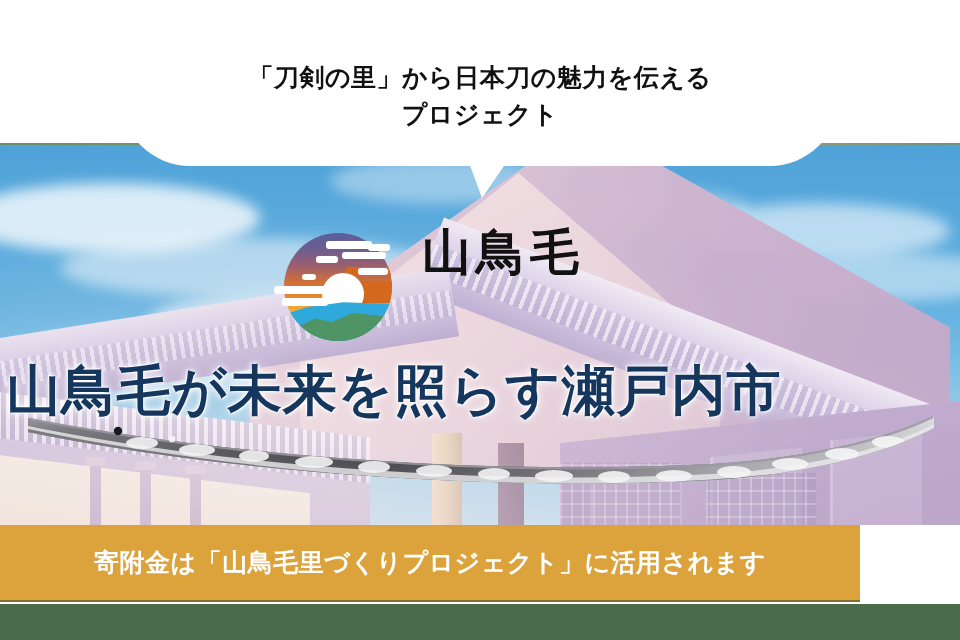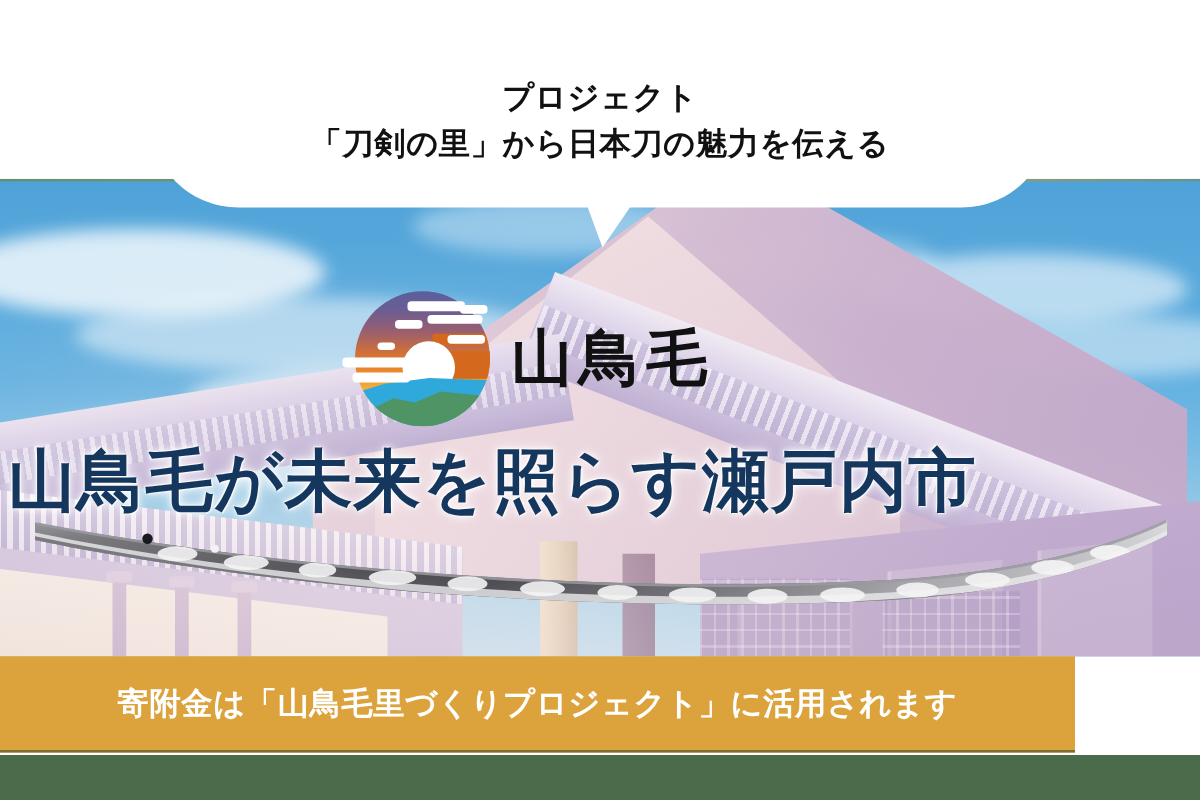--- a/index.html
+++ b/index.html
@@ -199,22 +199,22 @@
       linear-gradient(180deg, rgba(255,255,255,0) 55%, rgba(236,214,226,.25) 100%);
     pointer-events: none;
   }
 
   
   .logo-lockup {
     position: absolute;
     left: 272px;
     top: 228px;
     display: flex;
-    align-items: center;
-    gap: 13px;
+    align-items: flex-start;
+    gap: 26px;
   }
   .logo-emblem {
     position: relative;
     width: 124px;
     height: 118px;
     flex: none;
   }
   .emblem-circle {
     position: absolute;
     left: 12px; top: 5px;
@@ -293,21 +293,21 @@
     white-space: nowrap;
   }
 
   
   .headline {
     position: absolute;
     left: 0;
     top: 362px;
     width: 788px;
     text-align: center;
-    font-family: Liberation Mono, monospace;
+    font-family: Liberation Sans, sans-serif;
     font-size: 54px;
     font-weight: 700;
     color: #15365d;
     letter-spacing: 1px;
     line-height: 1.05;
     white-space: nowrap;
     text-shadow:
       0 0 5px rgba(255,255,255,.95),
       0 0 10px rgba(255,255,255,.9),
       1px 1px 0 rgba(255,255,255,.7),
@@ -530,22 +530,22 @@
   </svg>
 
   <div class="top-white"></div>
 
   <svg class="bubble-tail" viewBox="0 0 40 40">
     <polygon points="0,0 40,0 14,38" fill="#ffffff"></polygon>
   </svg>
 
   <div class="bubble">
     <div class="bubble-text">
+      <div>「刀剣の里」から日本刀の魅力を伝える</div>
       <div>プロジェクト</div>
-      <div>「刀剣の里」から日本刀の魅力を伝える</div>
     </div>
   </div>
 
   <div class="notice-bar">
     <div class="notice-text">寄附金は「山鳥毛里づくりプロジェクト」に活用されます</div>
   </div>
 
   <div class="footer-strip"></div>
 
 </div>

